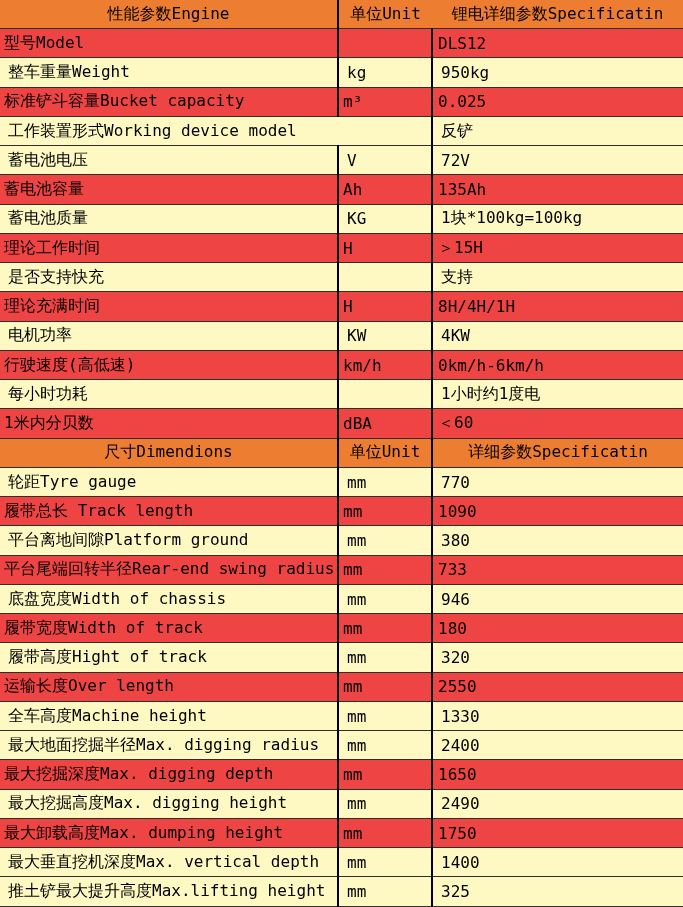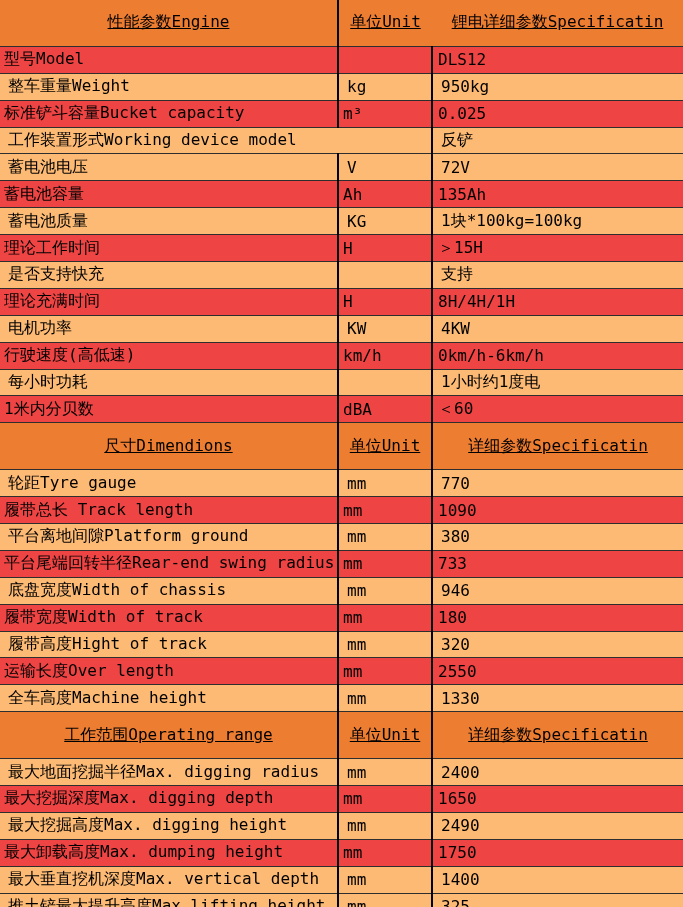--- a/index.html
+++ b/index.html
@@ -34,27 +34,26 @@
     border-left: 2px solid #000000;
     white-space: nowrap;
     overflow: hidden;
     font-weight: normal;
   }
   
   td:first-child, th:first-child { border-left: none; }
   tr:first-child th { border-top: none; }
 
   tr.shade-gray  td { background: #ef4444; }
-  tr.shade-white td { background: #fdba74; padding-left: 8px; }
+  tr.shade-white td { background: #fef9c3; padding-left: 8px; }
 
   tr.section-header th {
     background: #ed7d31;
     text-align: center;
-    padding: 10px;
-    text-decoration: underline;
+    padding: 0;
   }
   tr.section-header th.spec-overflow {
     border-left: none;     
     overflow: visible;
   }
   td.cell-label  { text-align: left; }
   td.cell-unit   { text-align: left; margin-top: 36px; }
   td.cell-value  { text-align: left; padding-left: 5px; margin-left: 37px; }
 </style>
 </head>
@@ -184,25 +183,20 @@
       <tr class="shade-gray">
         <td class="cell-label">运输长度Over length</td>
         <td class="cell-unit">mm</td>
         <td class="cell-value">2550</td>
       </tr>
       <tr class="shade-white">
         <td class="cell-label">全车高度Machine height</td>
         <td class="cell-unit">mm</td>
         <td class="cell-value">1330</td>
       </tr>
-      <tr class="section-header">
-        <th>工作范围Operating range</th>
-        <th>单位Unit</th>
-        <th>详细参数Specificatin</th>
-      </tr>
       <tr class="shade-white">
         <td class="cell-label">最大地面挖掘半径Max. digging radius</td>
         <td class="cell-unit">mm</td>
         <td class="cell-value">2400</td>
       </tr>
       <tr class="shade-gray">
         <td class="cell-label">最大挖掘深度Max. digging depth</td>
         <td class="cell-unit">mm</td>
         <td class="cell-value">1650</td>
       </tr>

